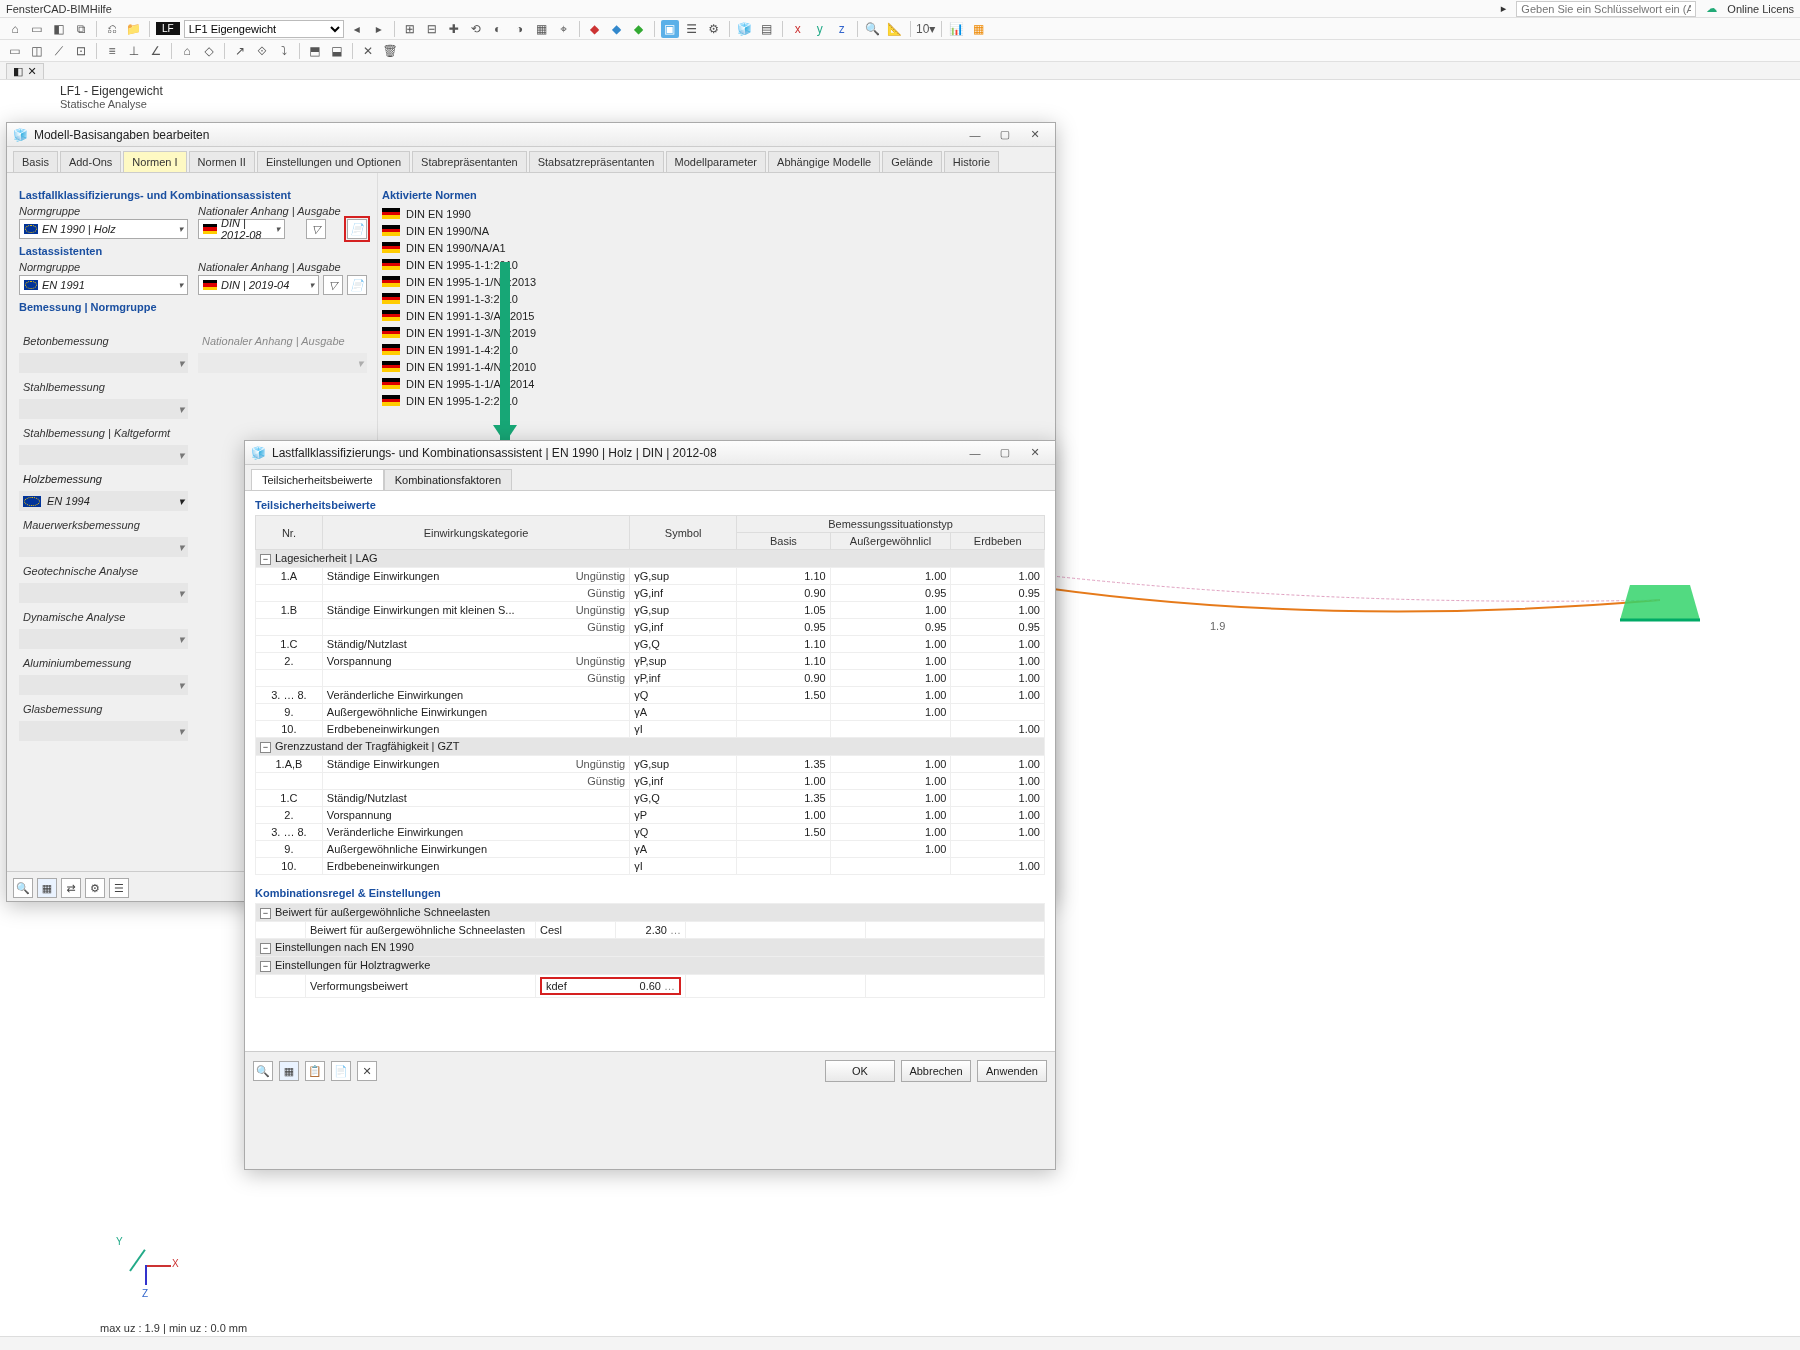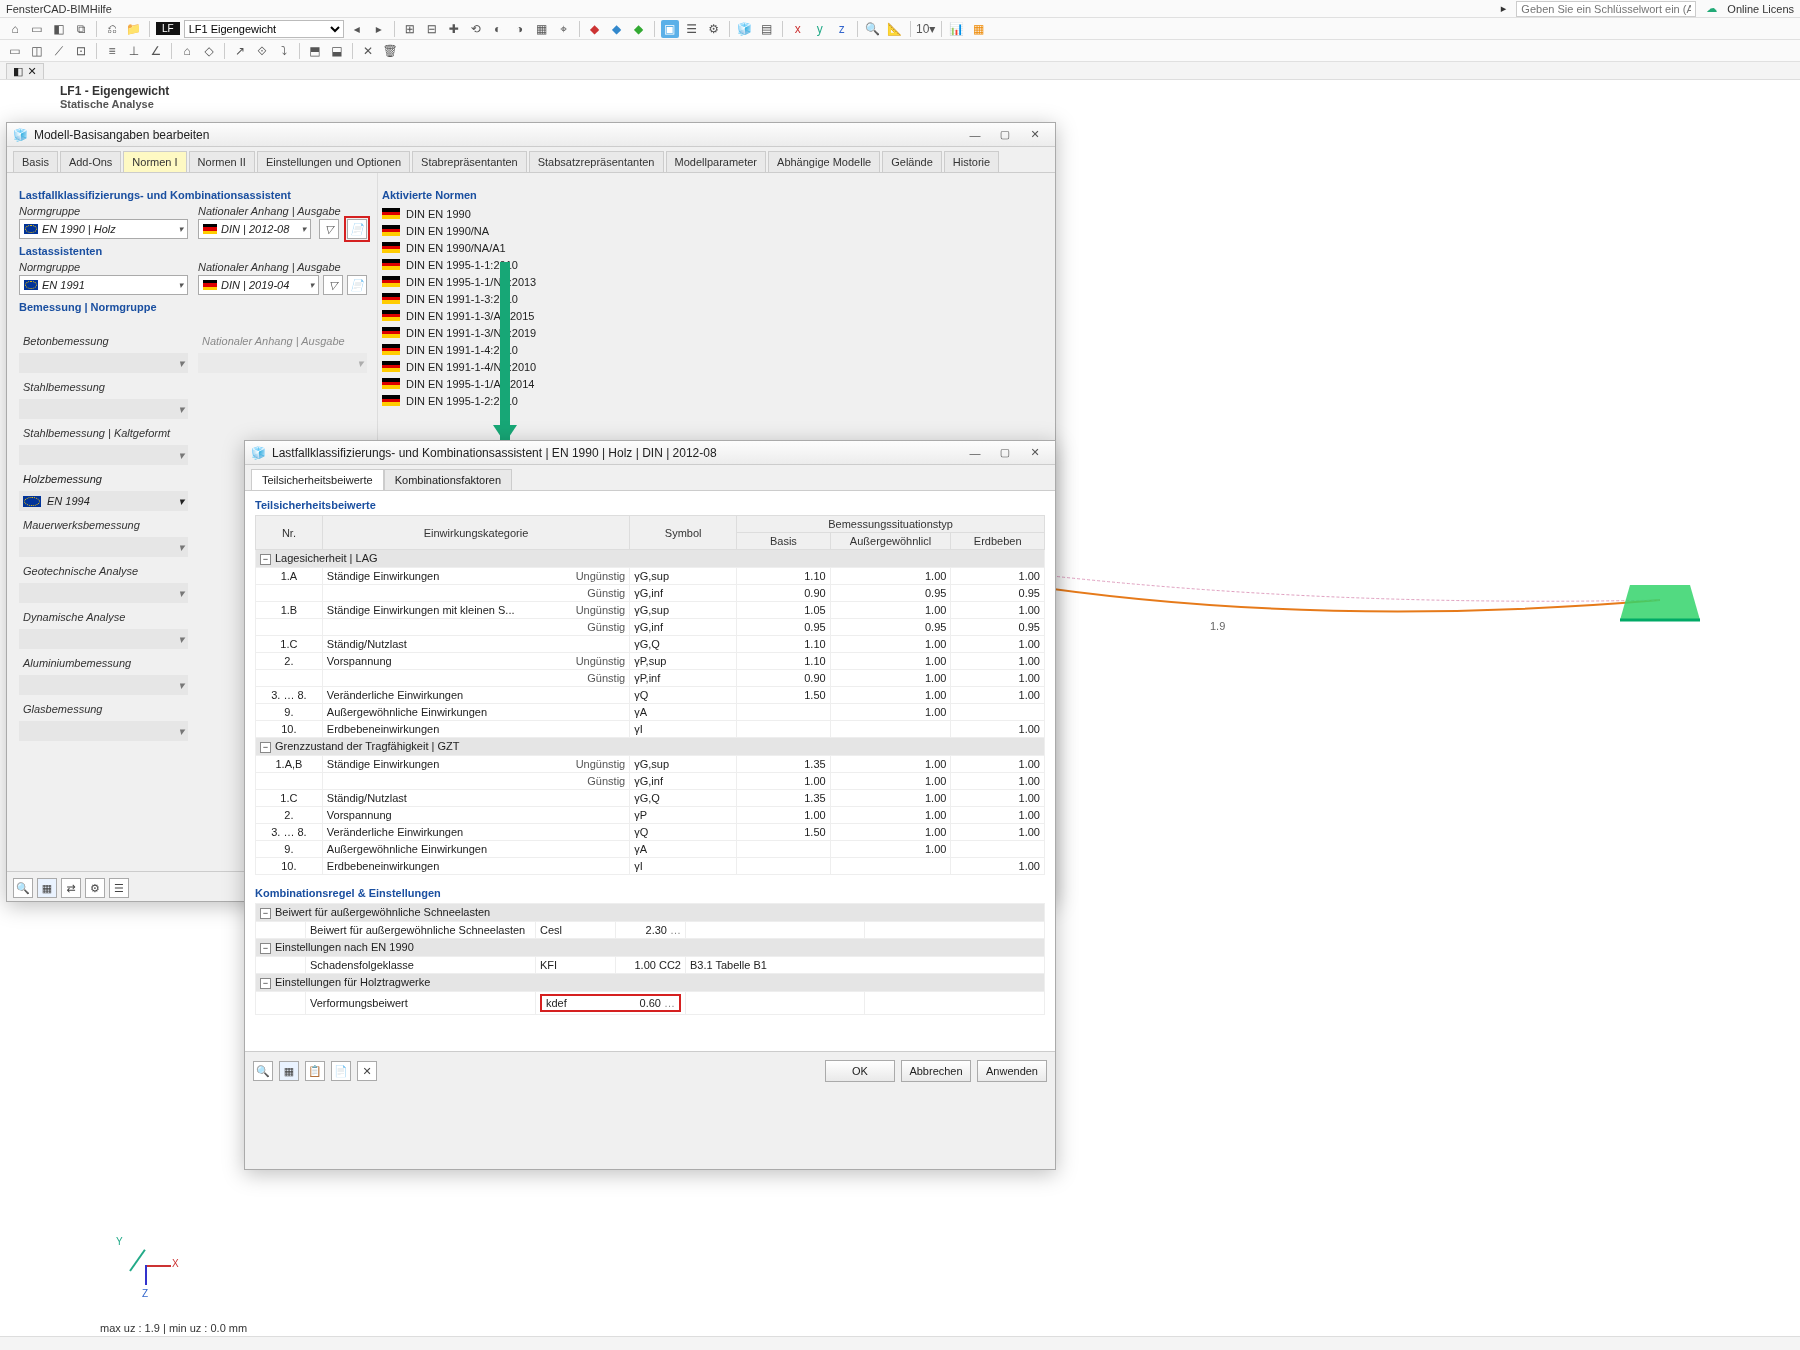--- a/index.html
+++ b/index.html
@@ -9,21 +9,21 @@
   .menubar span { color:#333; }
   .menubar .right { margin-left:auto; display:flex; align-items:center; gap:10px; color:#666; }
   .toolbar { display:flex; align-items:center; height:22px; padding:2px 6px; gap:4px; border-bottom:1px solid #e0e0e0; background:#fafafa; }
   .toolbar .tbtn { width:18px; height:18px; display:flex; align-items:center; justify-content:center; border:1px solid transparent; border-radius:2px; font-size:12px; color:#555; }
   .toolbar .sep { width:1px; height:16px; background:#ccc; margin:0 2px; }
   .toolbar .lf-box { background:#111; color:#fff; padding:1px 6px; font-size:10px; }
   .toolbar select { height:18px; font-size:11px; border:1px solid #bbb; background:#fff; }
   
   .doctab-row { display:flex; align-items:center; height:18px; background:#f4f4f4; border-bottom:1px solid #ddd; padding-left:6px; gap:6px; }
   .doctab { display:flex; align-items:center; gap:4px; background:#eee; border:1px solid #ccc; border-bottom:none; padding:1px 6px; }
-  .title-area { padding:4px 23px 2px 60px; color:#333;font-weight:bold; }
+  .title-area { padding:4px 23px 2px 60px; color:#333; }
   .title-area .t1 { font-size:12px; }
   .title-area .t2 { font-size:11px; color:#555; }
   
   .window { position:absolute; background:#f0f0f0; border:1px solid #aaa; box-shadow:0 4px 20px rgba(0,0,0,.25); }
   .win-titlebar { display:flex; align-items:center; height:24px; padding:0 6px; background:linear-gradient(#fdfdfd,#ececec); border-bottom:1px solid #ccc; }
   .win-title { flex:1; font-size:12px; color:#222; display:flex; align-items:center; gap:6px; }
   .win-btns { display:flex; gap:2px; }
   .win-btn { width:28px; height:18px; display:flex; align-items:center; justify-content:center; color:#555; border-radius:2px; }
   .tabstrip { display:flex; gap:2px; padding:4px 6px 0 6px; background:#f0f0f0; border-bottom:1px solid #ccc; }
   .tabstrip .tab { padding:4px 8px; font-size:11px; background:#e9e9e9; border:1px solid #ccc; border-bottom:none; color:#333; }
@@ -232,21 +232,21 @@
         <div class="field-col">
           <div class="field-lbl">Normgruppe</div>
           <div class="combo">
               <span class="flag flag-eu"></span>
               <span class="val">EN 1990 | Holz</span>
               <span class="caret">▾</span>
             </div>
         </div>
         <div class="field-col">
           <div class="field-lbl">Nationaler Anhang | Ausgabe</div>
-          <div style="display:flex;gap:8px">
+          <div style="display:flex;gap:21px">
             <div class="combo" style="flex:1">
                 <span class="flag flag-de"></span>
                 <span class="val">DIN | 2012-08</span>
                 <span class="caret">▾</span>
               </div>
             <div class="btn-sq">▽</div>
             <div class="btn-sq red-outline">📄</div>
           </div>
         </div>
       </div>
@@ -588,27 +588,20 @@
         <td style="width:50px"></td>
         <td class="c-l" style="width:230px">Beiwert für außergewöhnliche Schneelasten</td>
         <td class="c-l" style="width:80px">Cesl</td>
         <td class="c-r" style="width:70px"><span>2.30</span> <span style="color:#888">…</span></td>
         <td></td>
             <td></td>
       </tr>
       <tr class="section">
             <td colspan="6"><span class="collapser">−</span><span>Einstellungen nach EN 1990</span></td>
           </tr>
-      <tr>
-        <td></td>
-        <td class="c-l">Schadensfolgeklasse</td>
-        <td class="c-l">KFI</td>
-        <td class="c-r"><span>1.00</span> <span>CC2</span></td>
-        <td class="c-l" colspan="2">B3.1 Tabelle B1</td>
-      </tr>
       <tr class="section">
             <td colspan="6"><span class="collapser">−</span><span>Einstellungen für Holztragwerke</span></td>
           </tr>
       <tr>
         <td></td>
         <td class="c-l">Verformungsbeiwert</td>
         <td colspan="2">
           <div class="kdef-box">
             <span>kdef</span>
             <span style="margin-left:auto"><span>0.60</span> <span style="color:#888">…</span></span>

